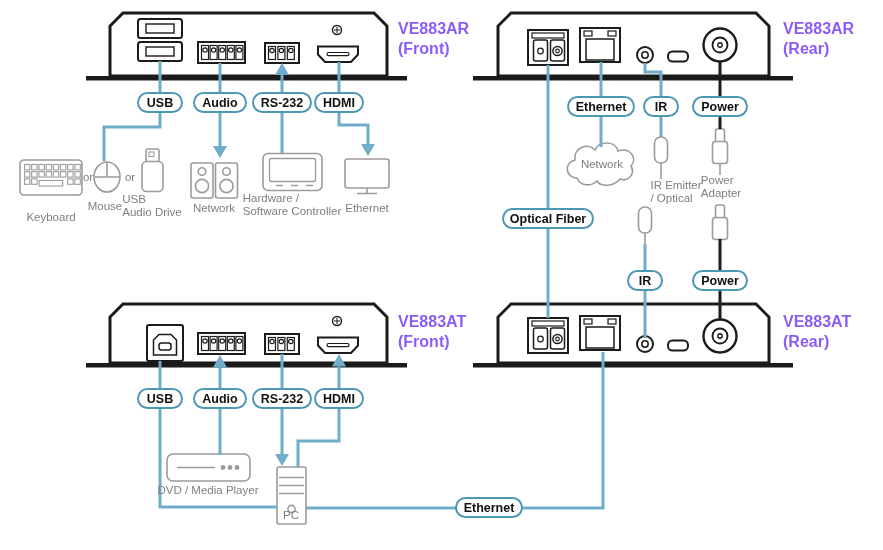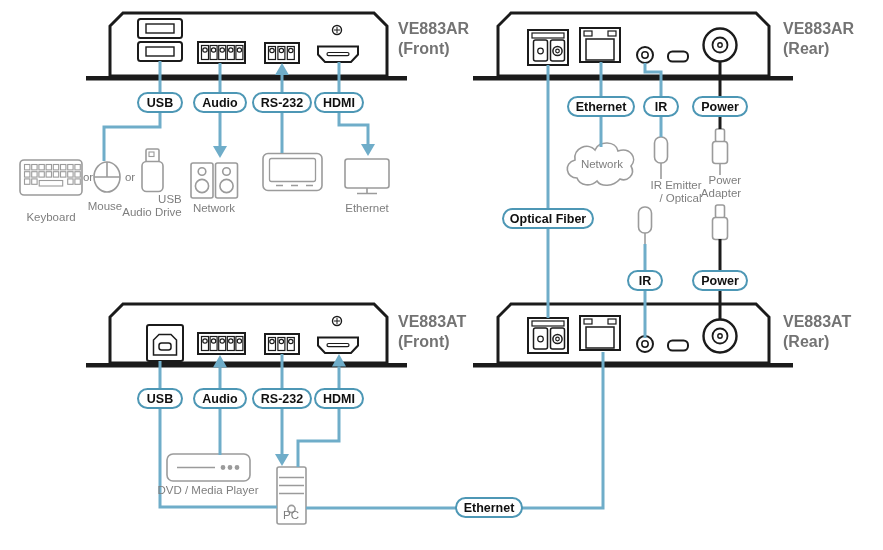--- a/index.html
+++ b/index.html
@@ -2,24 +2,24 @@
 <html><head>
 <meta charset="utf-8">
 <style>
   html,body{margin:0;padding:0;background:#fff;}
   #stage{position:relative;width:883px;height:550px;background:#fff;overflow:hidden;
          font-family:"Liberation Sans",sans-serif;}
   #wires{position:absolute;left:0;top:0;}
   .pill{position:absolute;height:21px;box-sizing:border-box;border:2.5px solid #4D97B5;
         border-radius:13px;background:#fff;color:#101010;font-weight:bold;font-size:12.5px;
         display:flex;align-items:center;justify-content:center;white-space:nowrap;}
-  .title{position:absolute;font-weight:bold;font-size:16px;line-height:20px;color:#737373;}
+  .title{position:absolute;font-weight:bold;font-size:16px;line-height:20px;color:#8b5cf6;}
   .title span{display:block;}
   .lbl{position:absolute;font-size:11.5px;line-height:12.5px;color:#7e7e7e;
-       transform:translateX(-50%);text-align:right;white-space:nowrap;}
+       transform:translateX(-50%);text-align:left;white-space:nowrap;}
   .lbl span{display:block;}
 </style>
 </head>
 <body>
 
 <div id="stage">
 
 <svg id="wires" width="883" height="550" viewBox="0 0 883 550">
 
   <g stroke="#1b1b1b" stroke-width="3" fill="#fff">
@@ -325,20 +325,24 @@
 
 <div class="lbl" style="left:51px;top:211px">Keyboard</div>
 <div class="lbl" style="left:88px;top:171px">or</div>
 <div class="lbl" style="left:105px;top:200px">Mouse</div>
 <div class="lbl" style="left:130px;top:171px">or</div>
 <div class="lbl" style="left:152px;top:193px">
   <span>USB</span>
   <span>Audio Drive</span>
 </div>
 <div class="lbl" style="left:214px;top:202px">Network</div>
+<div class="lbl" style="left:292px;top:192px">
+  <span>Hardware /</span>
+  <span>Software Controller</span>
+</div>
 <div class="lbl" style="left:367px;top:202px">Ethernet</div>
 <div class="lbl" style="left:602px;top:158px">Network</div>
 <div class="lbl" style="left:676px;top:179px">
   <span>IR Emitter</span>
   <span>/ Optical</span>
 </div>
 <div class="lbl" style="left:721px;top:174px">
   <span>Power</span>
   <span>Adapter</span>
 </div>

